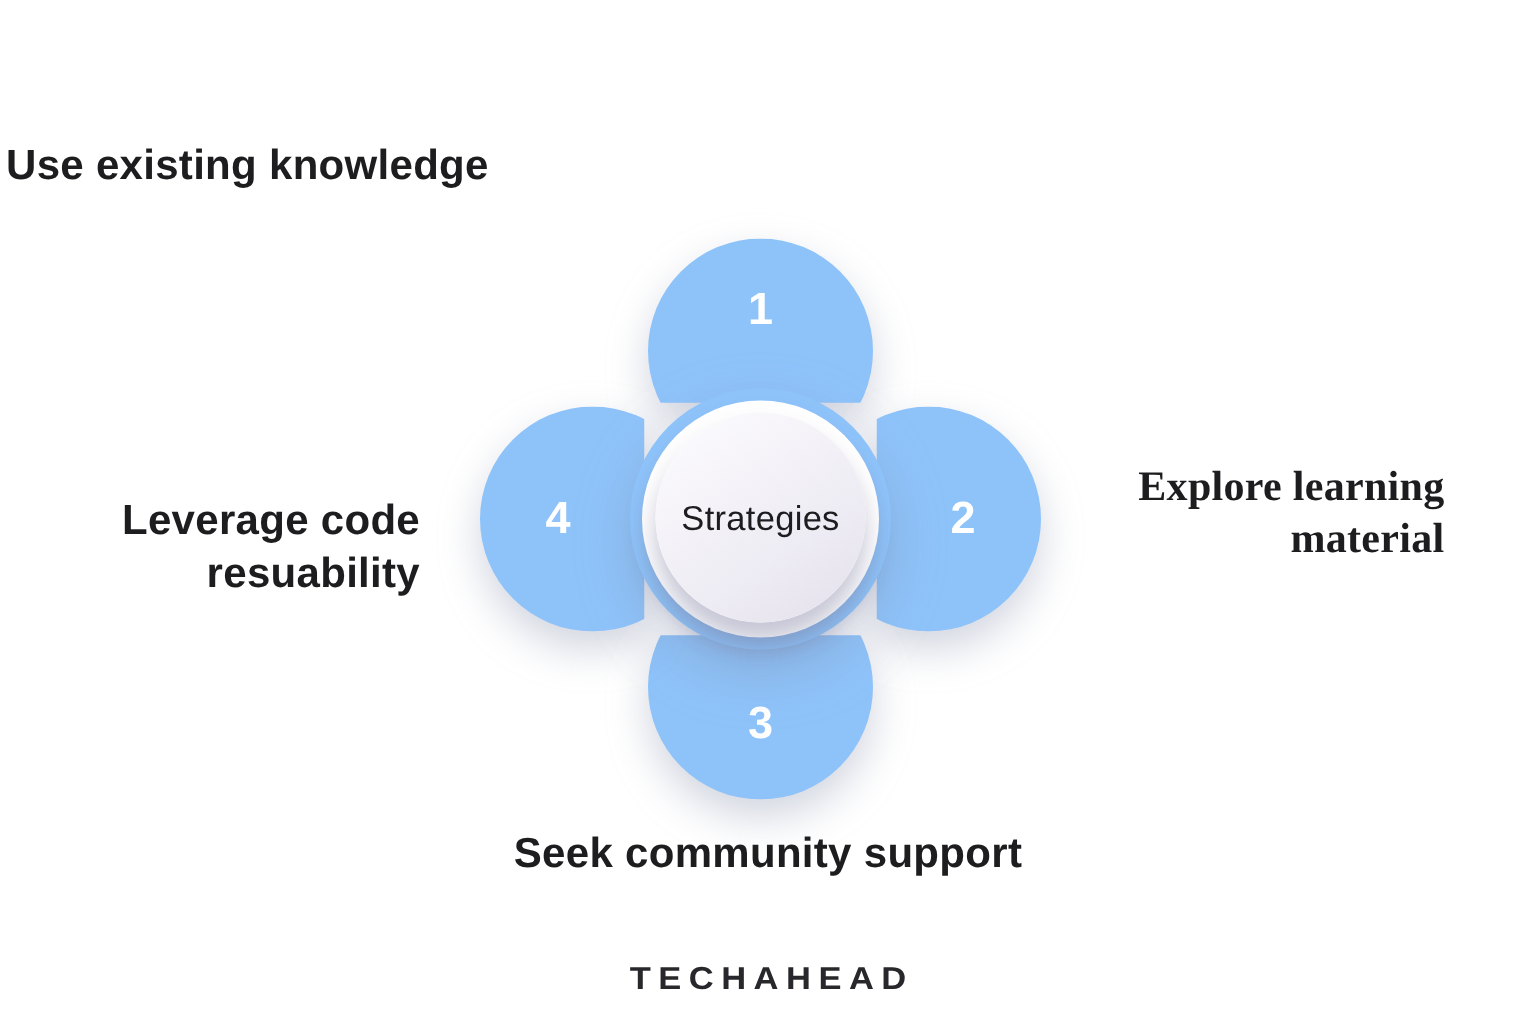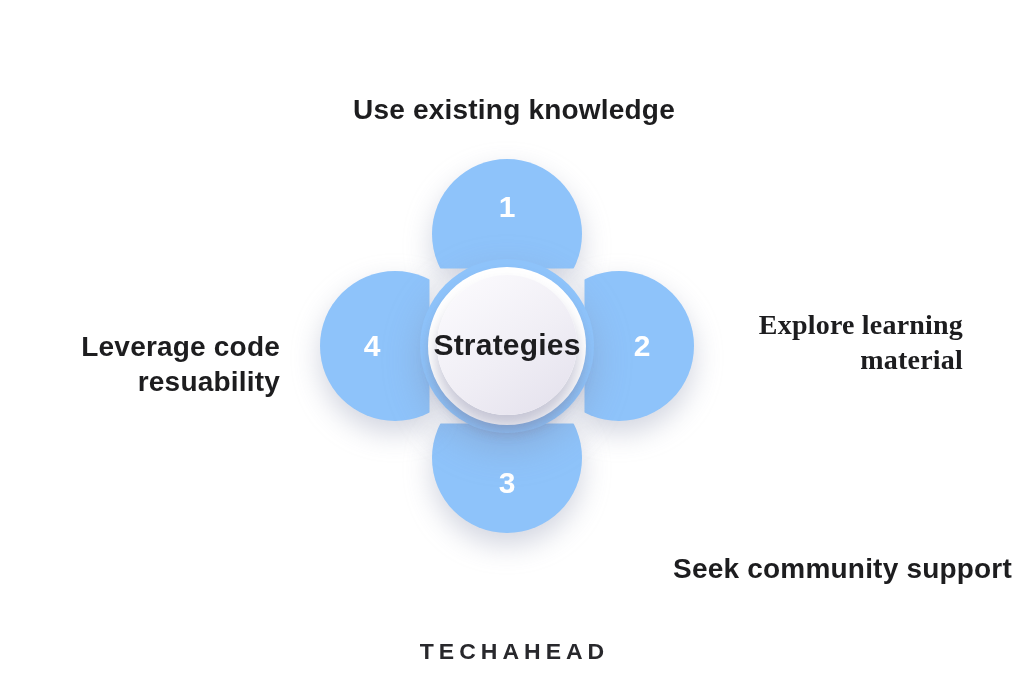--- a/index.html
+++ b/index.html
@@ -14,24 +14,24 @@
 
   
   .label{
     position:absolute;
     font-size:28px;
     font-weight:700;
     line-height:35px;
     letter-spacing:.2px;
     color:#1d1d1f;
   }
-  .label-top{left:4px;right:0;top:92px;text-align:center;}
+  .label-top{left:4px;right:0;top:92px;}
   .label-right{left:718px;top:307px;width:245px;text-align:right;font-family:Liberation Serif, serif;}
   .label-left{left:42px;top:307px;width:238px;text-align:right;margin-top:22px;}
-  .label-bottom{left:0;right:12px;top:551px;text-align:right;}
+  .label-bottom{left:0;right:0;top:551px;text-align:center;}
 
   
   .petal-wrap{
     position:absolute;width:150px;height:150px;
     filter:drop-shadow(0 12px 14px rgba(125,135,165,0.35));
   }
   .petal{
     width:150px;height:150px;border-radius:50%;
     background:#8ec3fa;
     position:relative;
@@ -70,21 +70,21 @@
     box-shadow:0 9px 12px rgba(120,130,160,0.30);
   }
   .hub-inner{
     position:absolute;left:17px;top:16px;width:140px;height:140px;
     border-radius:50%;
     background:linear-gradient(145deg,#fbfafd 8%,#f0eef5 55%,#e3e0ec 100%);
     box-shadow:0 12px 16px rgba(125,125,160,0.45);
     display:flex;align-items:center;justify-content:center;
   }
   .hub-label{
-    font-size:30px;font-weight:700;color:#1d1d1f;letter-spacing:.2px;
+    font-size:23px;font-weight:400;color:#1d1d1f;letter-spacing:.2px;
   }
 
   
   .brand{
     position:absolute;left:0;right:0;top:639px;
     text-align:center;
     font-size:23px;font-weight:800;
     letter-spacing:5px;text-indent:5px;
     color:#28282c;
     font-family:"Liberation Sans","DejaVu Sans",sans-serif;

